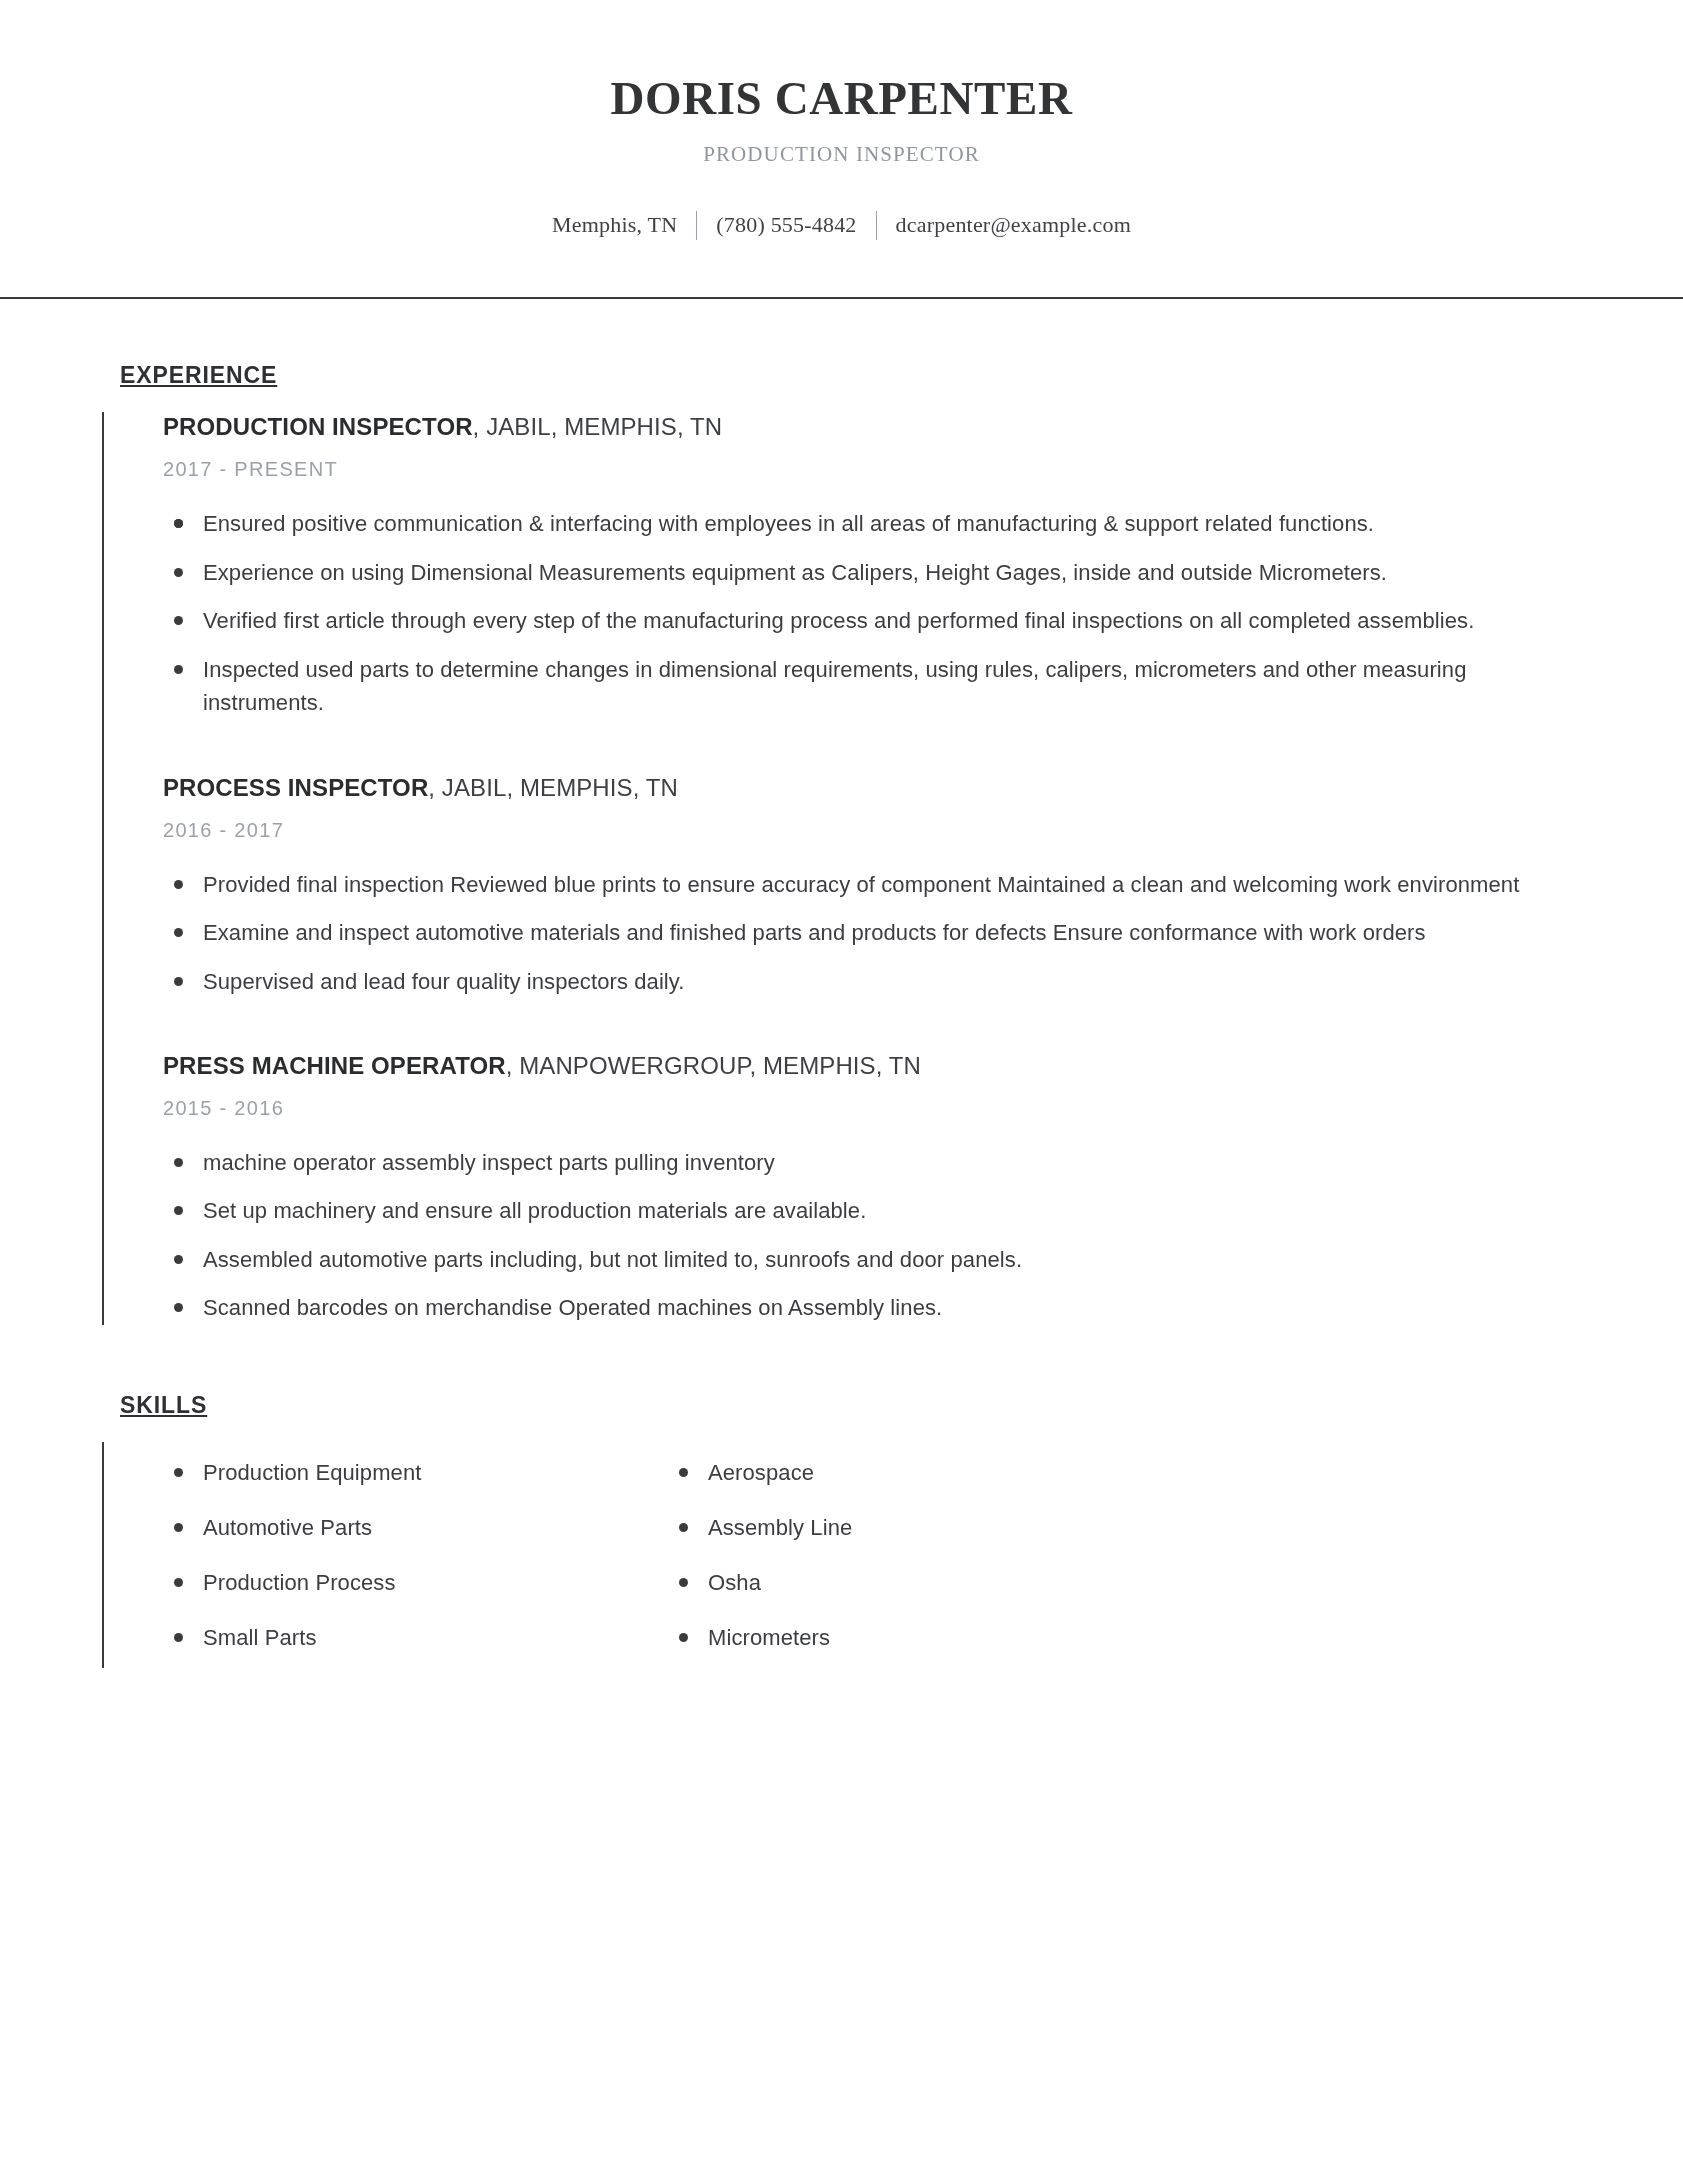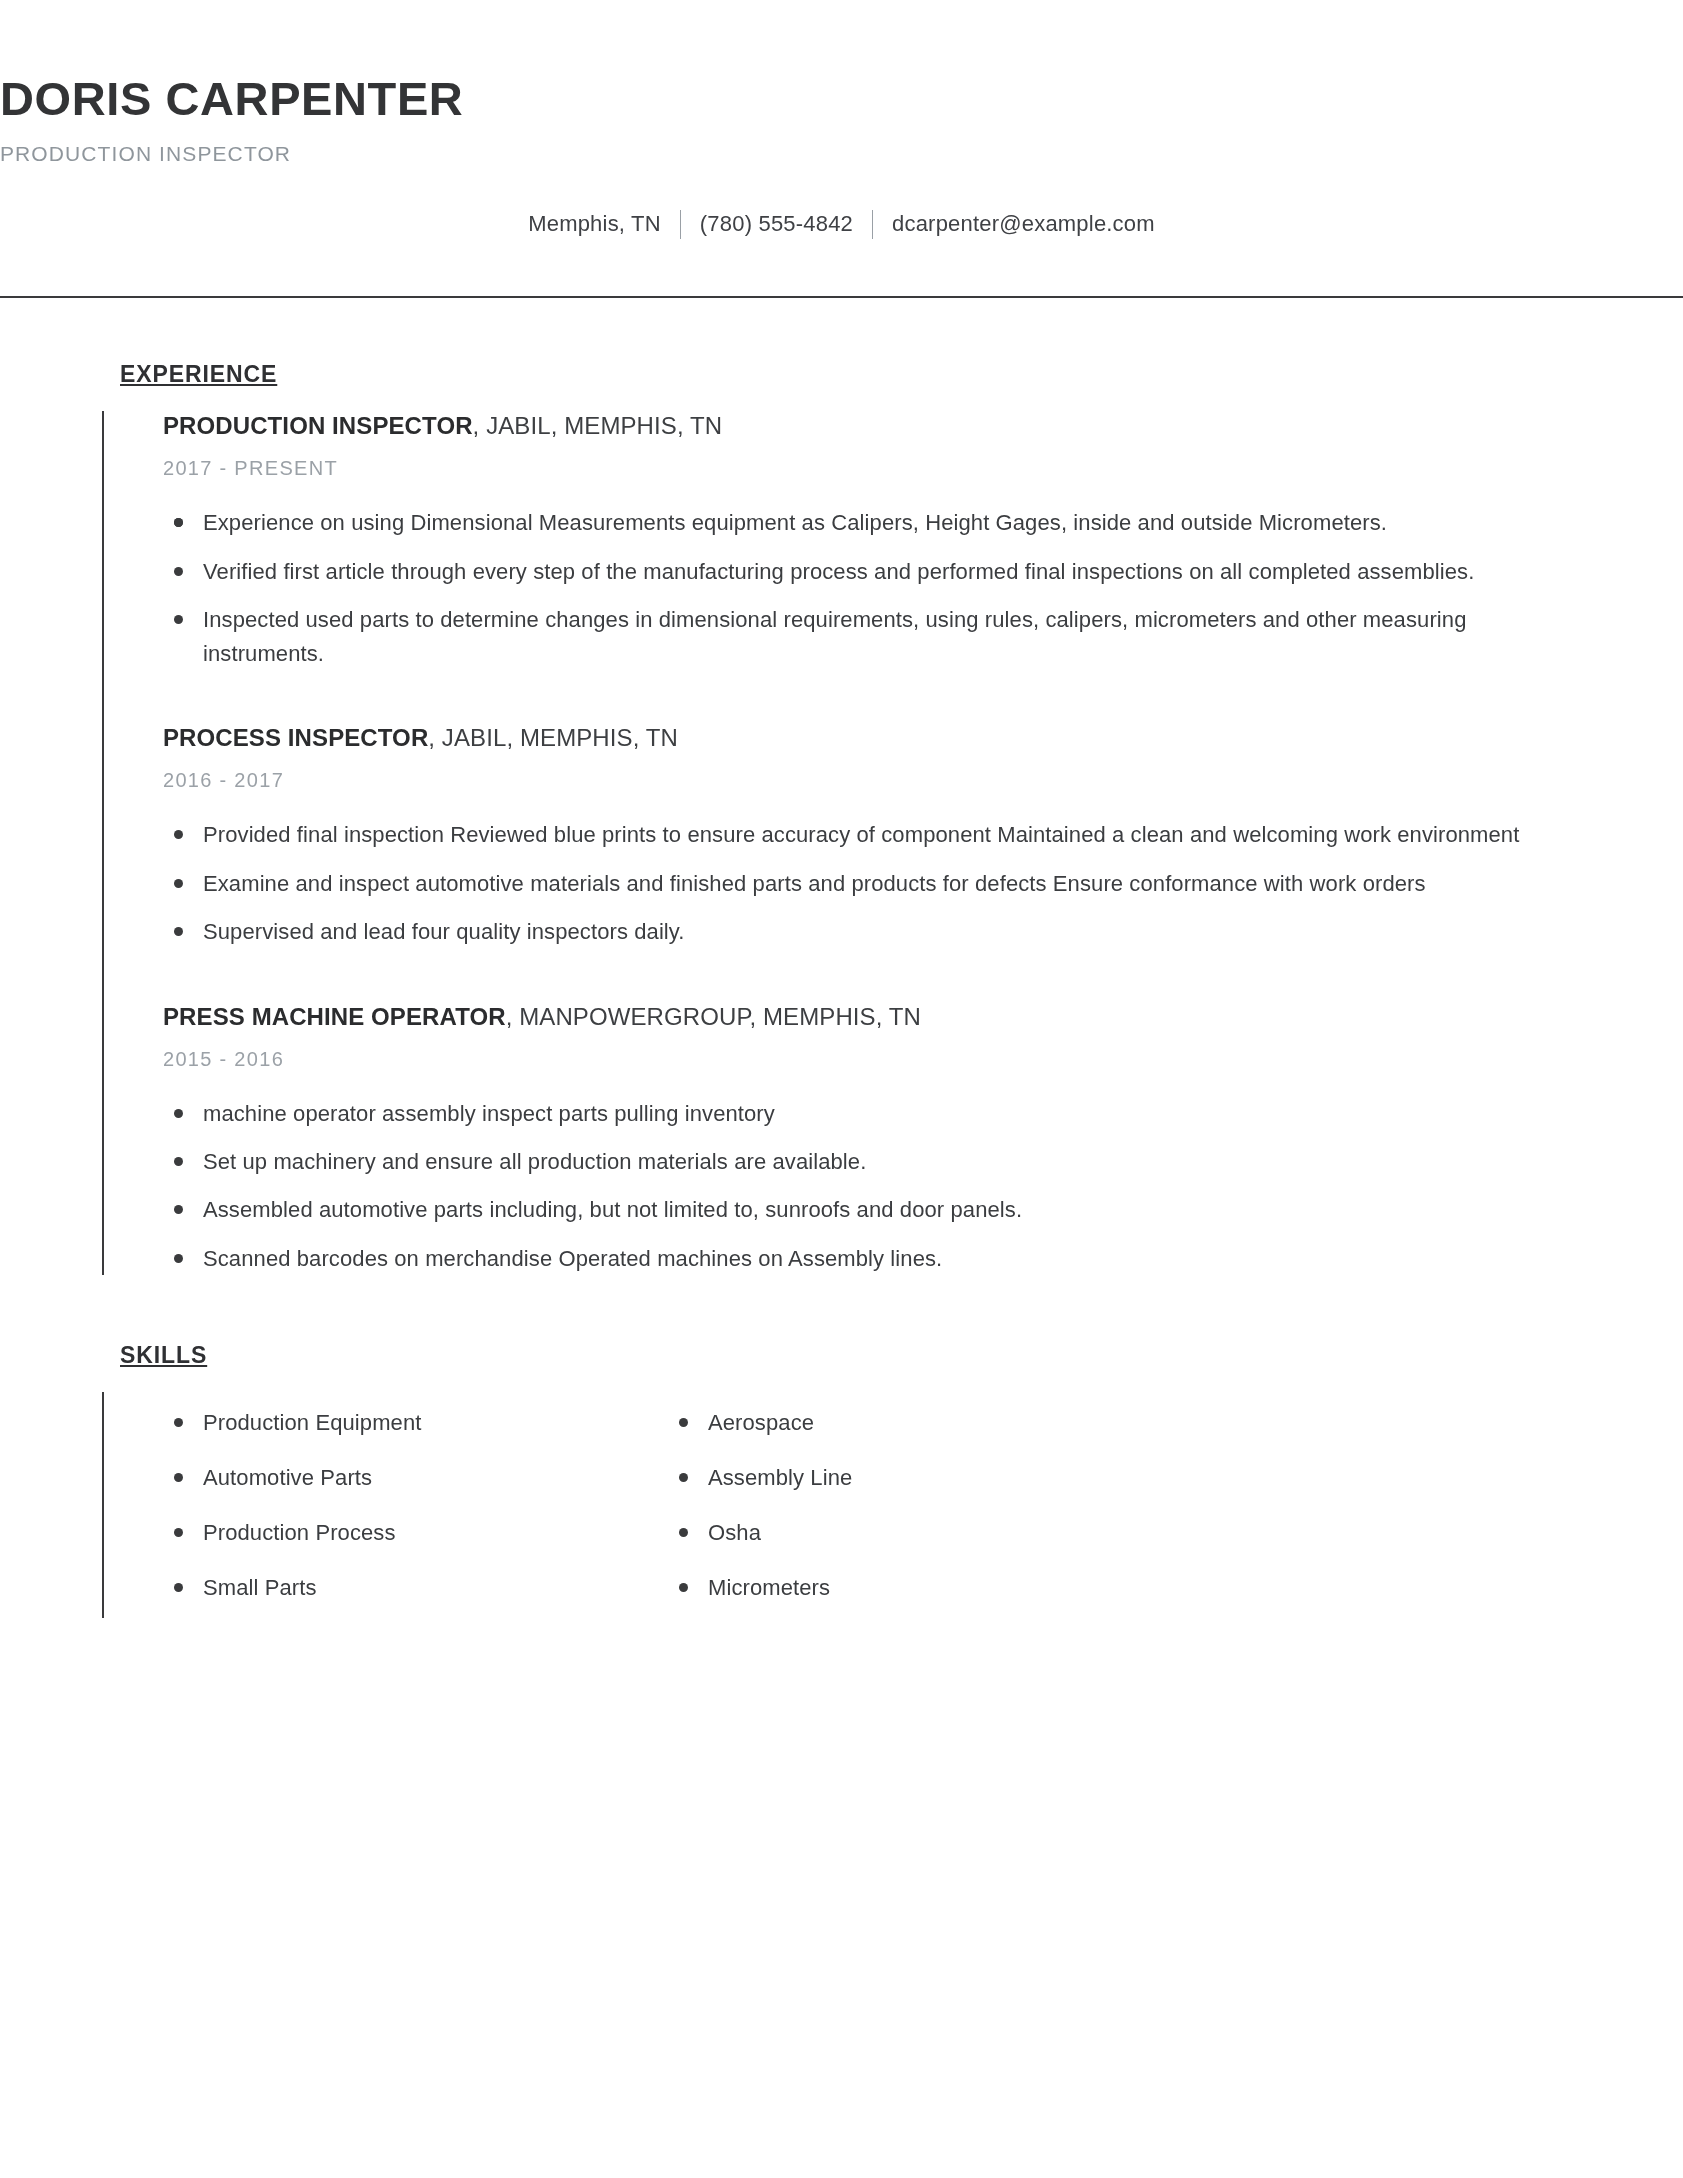--- a/index.html
+++ b/index.html
@@ -20,21 +20,22 @@
     position: relative;
     width: 1683px;
     height: 2178px;
     background: #ffffff;
     overflow: hidden;
   }
 
   
   .header {
     padding-top: 71px;
-    text-align: left;
+    text-align: center;
+    font-family: Liberation Serif, serif;
   }
 
   .name {
     font-size: 47px;
     font-weight: 700;
     letter-spacing: 0.6px;
     color: #333436;
     line-height: 1.18;
   }
 
@@ -233,20 +234,21 @@
       <div class="section-title">EXPERIENCE</div>
 
       <div class="section-body">
         <div class="accent-bar"></div>
         <div class="section-inner" id="experience-jobs">
             <div class="job job-1">
               <div class="job-head"><span class="job-title">PRODUCTION INSPECTOR</span><span class="job-company">, JABIL, MEMPHIS, TN</span></div>
               <div class="job-dates">2017 - PRESENT</div>
               <ul class="bullets">
                 <li><span class="dot"></span></li>
+                <li><span class="dot"></span><span>Ensured positive communication &amp; interfacing with employees in all areas of manufacturing &amp; support related functions.</span></li>
                 <li><span class="dot"></span><span>Experience on using Dimensional Measurements equipment as Calipers, Height Gages, inside and outside Micrometers.</span></li>
                 <li><span class="dot"></span><span>Verified first article through every step of the manufacturing process and performed final inspections on all completed assemblies.</span></li>
                 <li><span class="dot"></span><span>Inspected used parts to determine changes in dimensional requirements, using rules, calipers, micrometers and other measuring instruments.</span></li>
               </ul>
             </div>
             <div class="job job-2">
               <div class="job-head"><span class="job-title">PROCESS INSPECTOR</span><span class="job-company">, JABIL, MEMPHIS, TN</span></div>
               <div class="job-dates">2016 - 2017</div>
               <ul class="bullets">
                 <li><span class="dot"></span><span>Provided final inspection Reviewed blue prints to ensure accuracy of component Maintained a clean and welcoming work environment</span></li>

